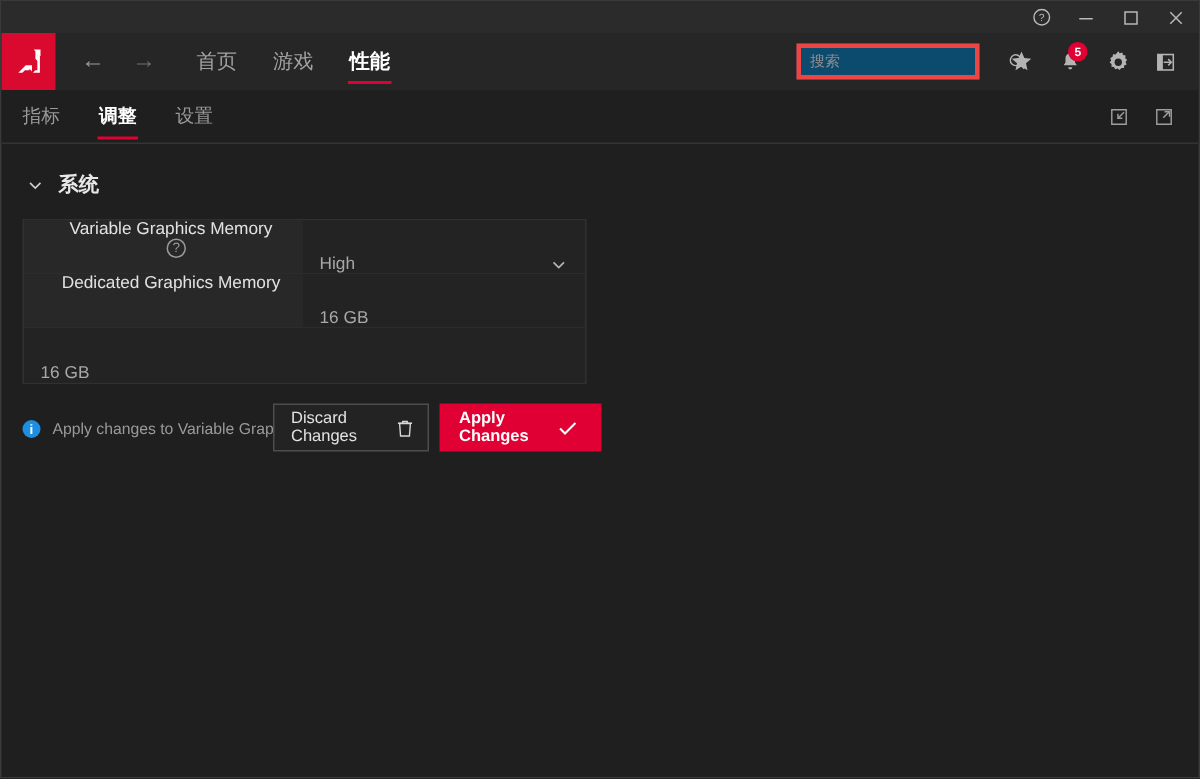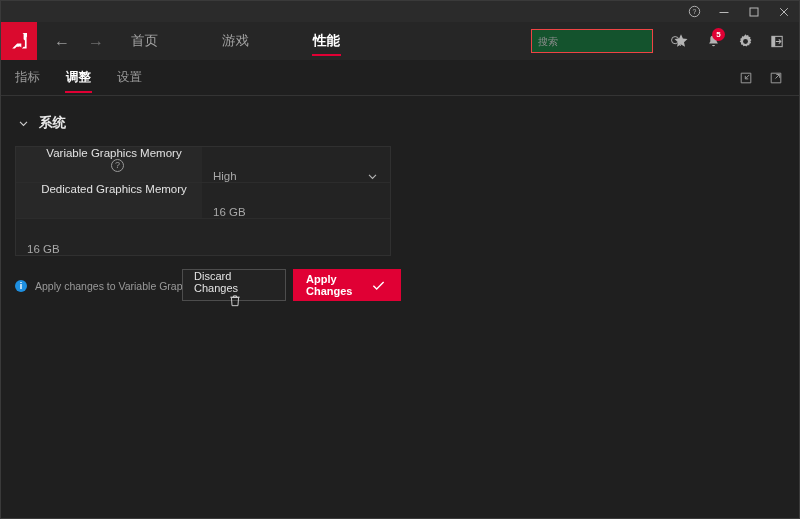--- a/index.html
+++ b/index.html
@@ -41,43 +41,43 @@
     background: #da0a2e;
     display: flex; align-items: center; justify-content: center;
   }
   .nav-arrows { display: flex; align-items: center; margin-left: 8px; }
   .nav-arrow {
     width: 34px; height: 38px;
     display: flex; align-items: center; justify-content: center;
     color: #9b9b9b; font-size: 16px;
   }
   .nav-arrow.disabled { color: #6d6d6d; }
-  .nav-tabs { display: flex; align-items: center; height: 38px; margin-left: 6px; gap: 40px; }
+  .nav-tabs { display: flex; align-items: center; height: 38px; margin-left: 6px; }
   .nav-tab {
     position: relative;
     height: 38px;
     padding: 0 12px;
     display: flex; align-items: center;
     color: #a2a2a2; font-size: 13.5px;
   }
   .nav-tab.active { color: #ffffff; font-weight: bold; }
   .nav-tab.active::after {
     content: ""; position: absolute;
     left: 11px; right: 11px; bottom: 4px; height: 2px;
     background: #e00034;
   }
 
   .header-right {
     position: absolute; right: 6px; top: 0;
     height: 38px; display: flex; align-items: center;
   }
   .searchbox {
     width: 122px; height: 24px;
-    border: 1px solid #ef4444;
-    background: #14532d;
+    border: 3px solid #ef4444;
+    background: #0c4a6e;
     display: flex; align-items: center;
     padding: 0 6px;
     margin-right: 12px;
   }
   .searchbox input {
     flex: 1; border: none; outline: none; background: transparent;
     color: #cfcfcf; font-size: 10px;
     font-family: "Liberation Sans", "DejaVu Sans", sans-serif;
   }
   .searchbox input::placeholder { color: #8d8d8d; }
@@ -192,21 +192,21 @@
     display: flex; align-items: center; justify-content: center;
     margin-right: 8px; flex: none;
   }
   .btn-discard {
     position: absolute; left: 167px; top: -3px;
     width: 104px; height: 32px;
     border: 1px solid #4d4d4d;
     background: #232323;
     display: flex; align-items: center; justify-content: space-between;
     padding: 0 9px 0 11px;
-    color: #e3e3e3; font-size: 11px; flex-direction: column;
+    color: #e3e3e3; font-size: 11px;
   }
   .btn-apply {
     position: absolute; left: 278px; top: -3px;
     width: 108px; height: 32px;
     background: #e00034;
     display: flex; align-items: center; justify-content: space-between;
     padding: 0 16px 0 13px;
     color: #ffffff; font-size: 11px; font-weight: bold;
   }
   svg { display: block; }

